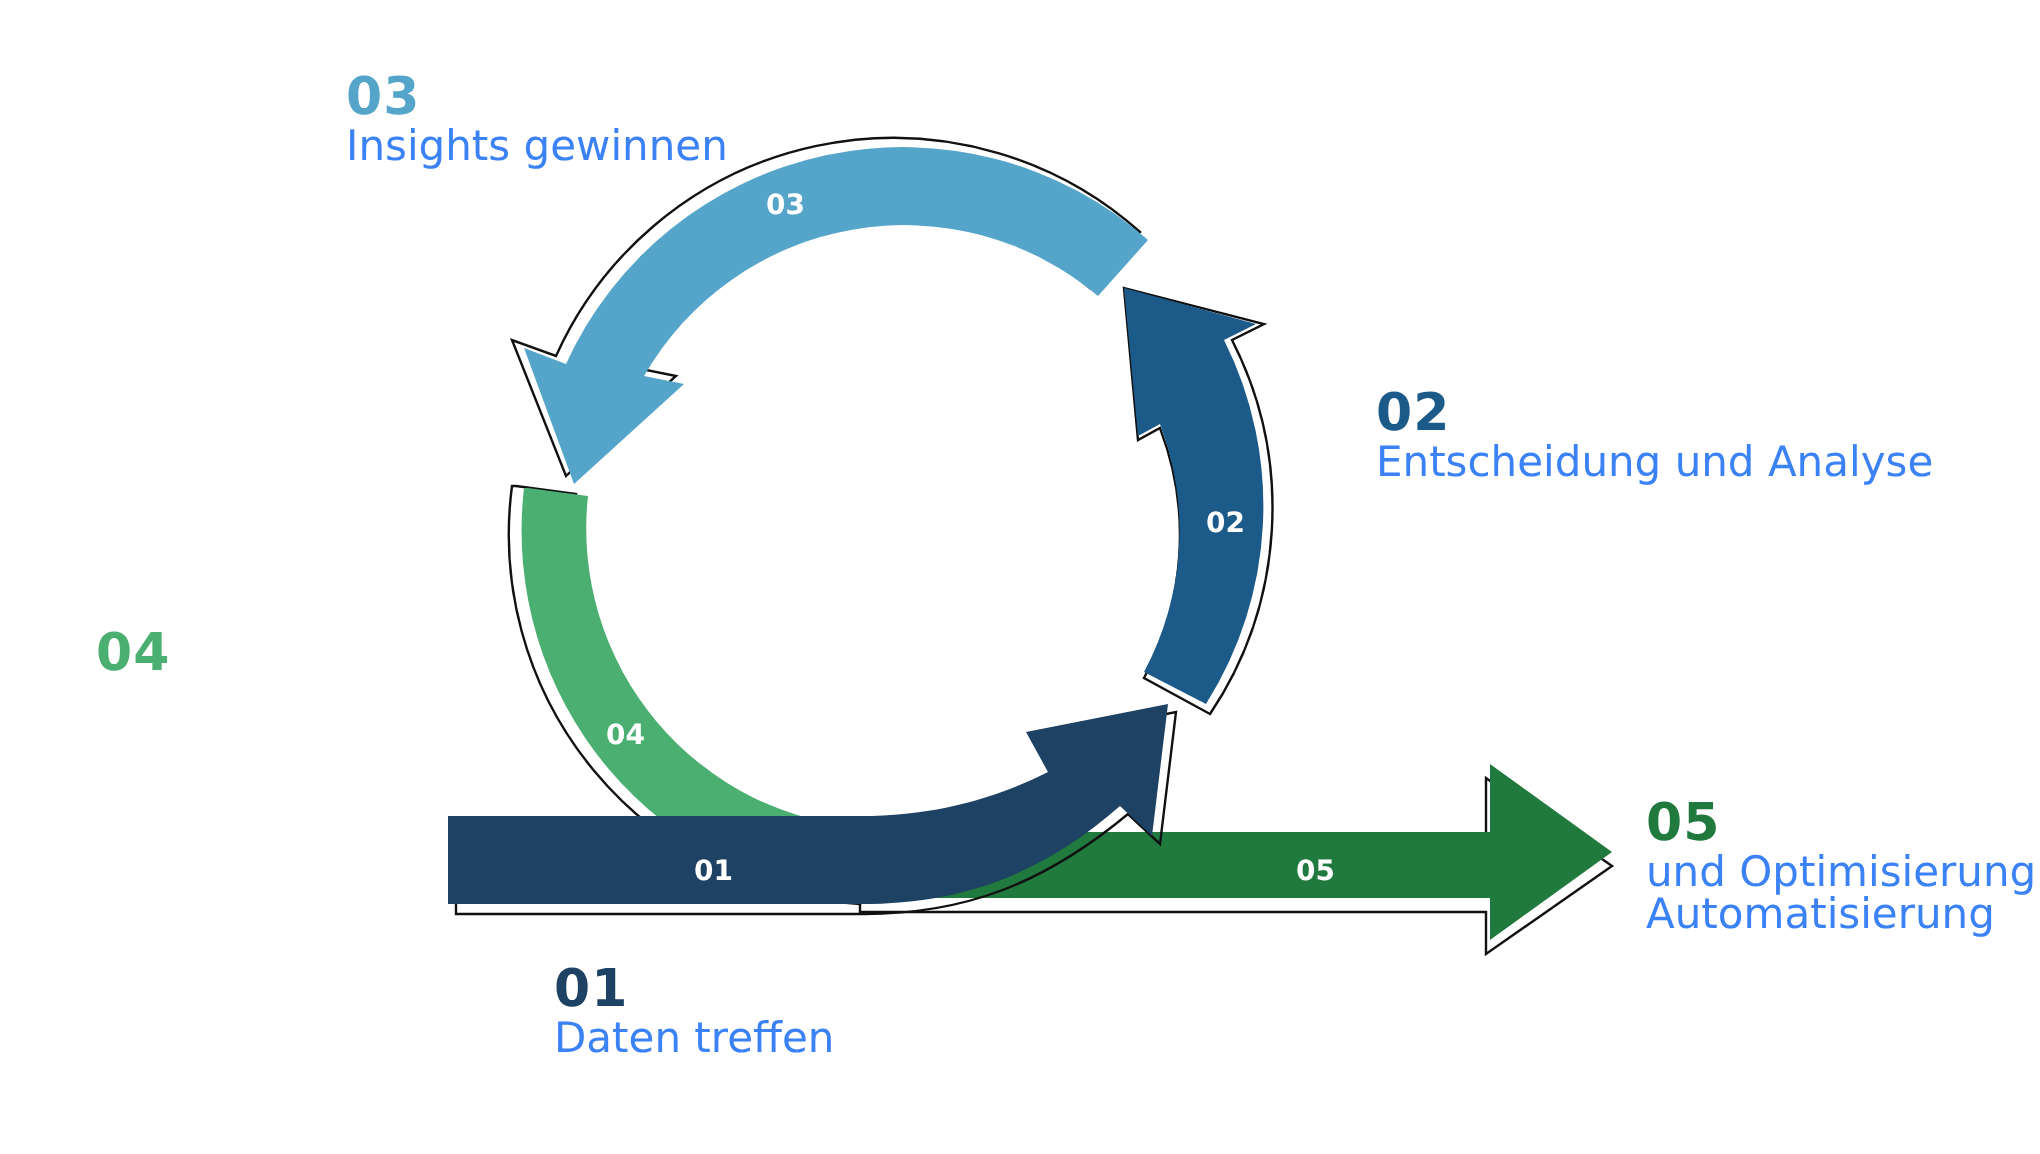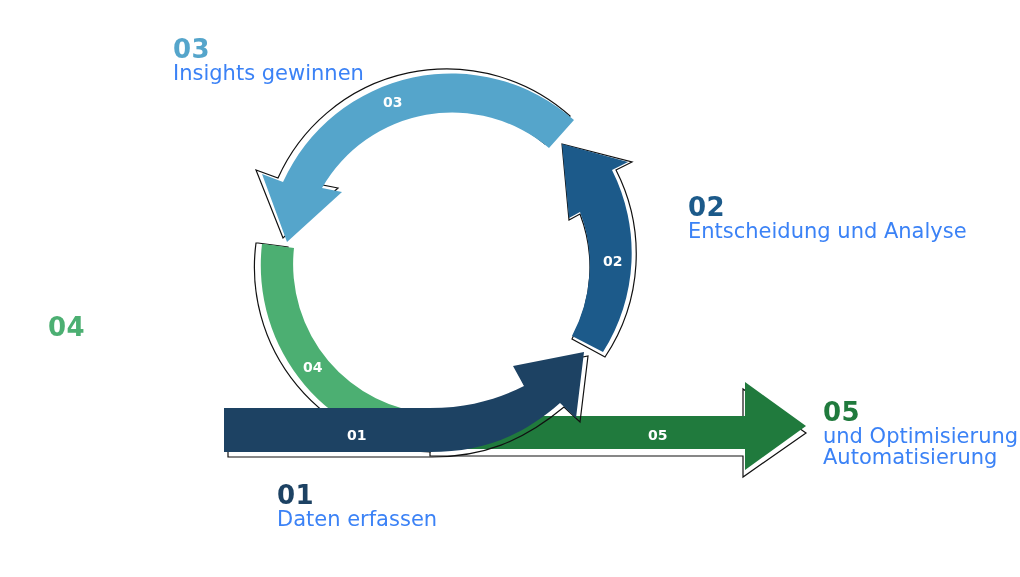--- a/index.html
+++ b/index.html
@@ -62,14 +62,14 @@
 </div>
 
 <div class="lbl" style="left:823px; top:398px;">
   <div class="num c5" style="color: rgb(32, 122, 61);">05</div>
   <div class="txt">und Optimisierung</div>
   <div class="txt">Automatisierung</div>
 </div>
 
 <div class="lbl" style="left:277px; top:481px;">
   <div class="num c1" style="color: rgb(29, 66, 99);">01</div>
-  <div class="txt">Daten erfassen</div>
+  <div class="txt">Daten treffen</div>
 </div>
 
 </body></html>

